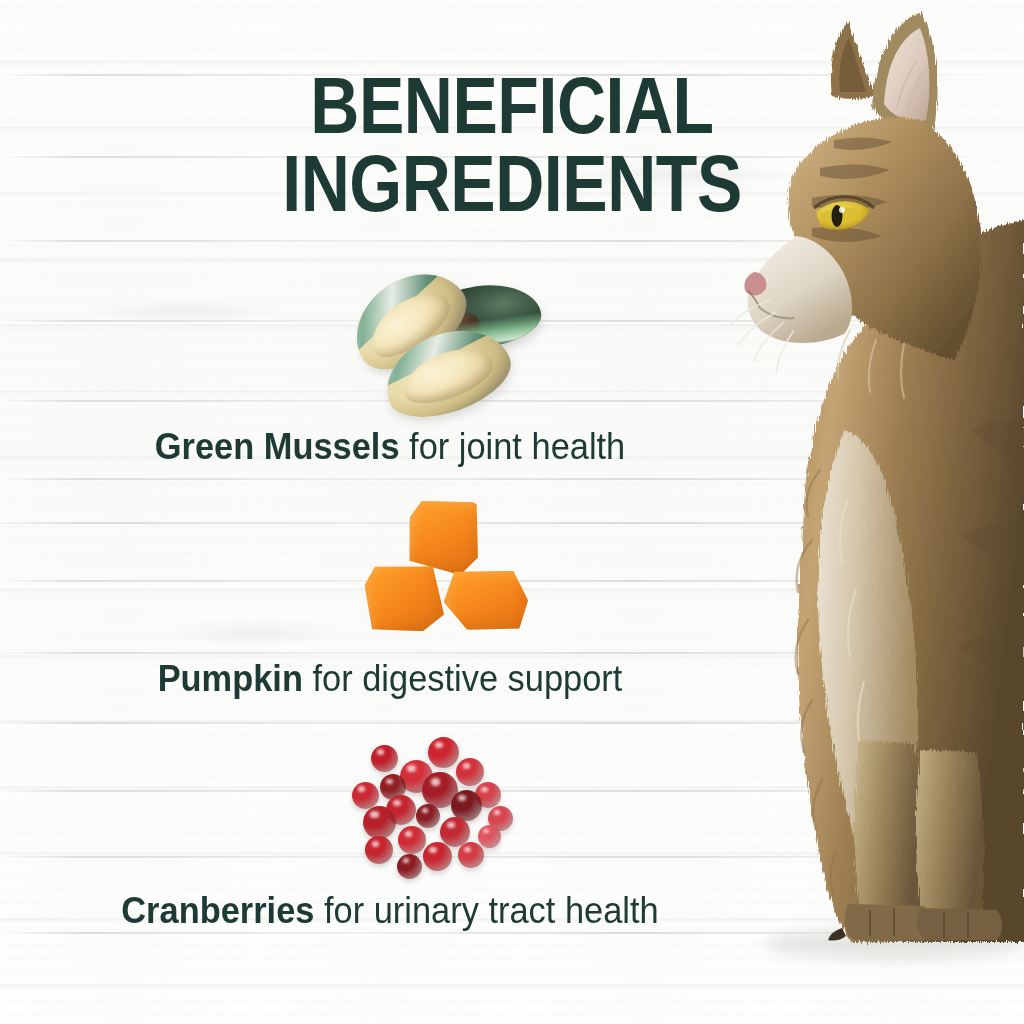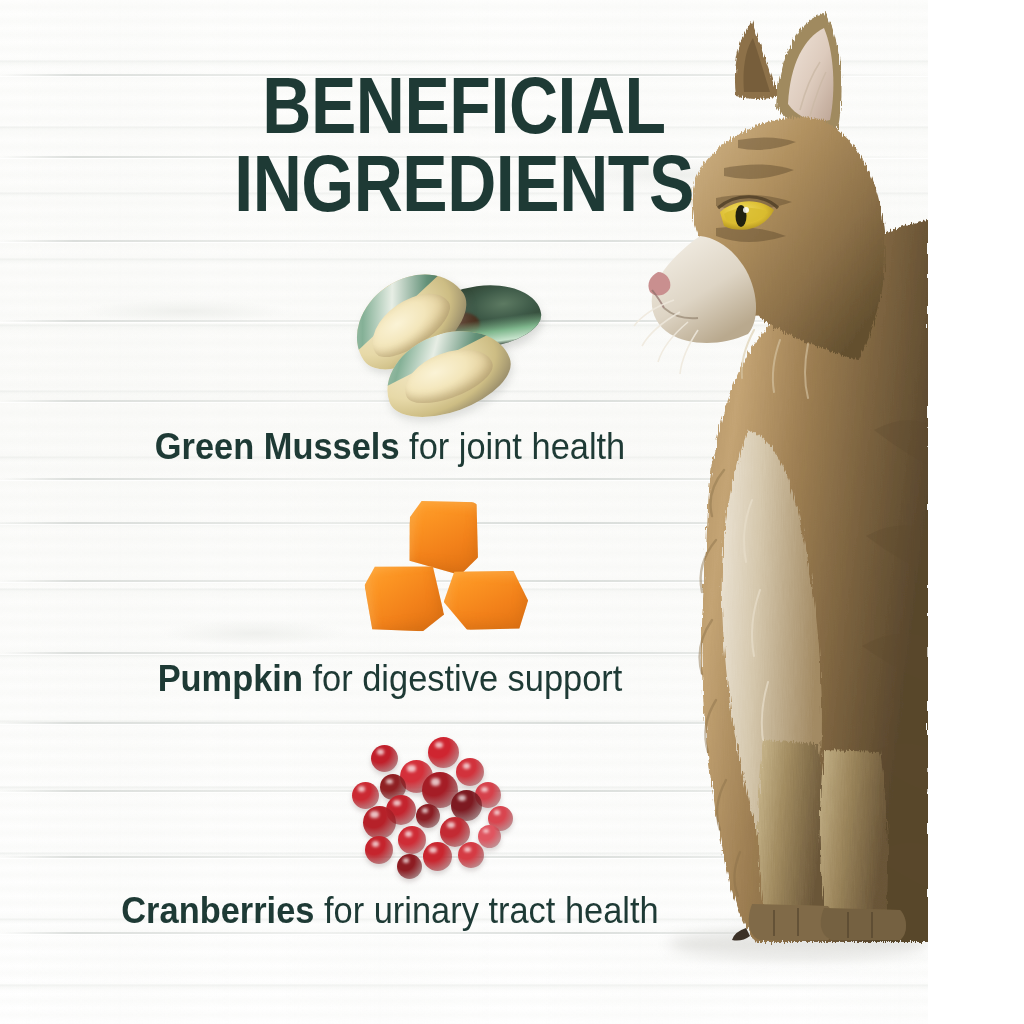--- a/index.html
+++ b/index.html
@@ -3,21 +3,21 @@
 <meta charset="utf-8">
 <title>Beneficial Ingredients</title>
 <style>
   html, body {
     margin: 0;
     padding: 0;
     background: #ffffff;
   }
   #stage {
     position: relative;
-    width: 928px;
+    width: 1024px;
     height: 1024px;
     overflow: hidden;
     background: #fdfdfc;
     font-family: "Liberation Sans", sans-serif;
   }
 
   
   .bg-wood {
     position: absolute;
     inset: 0;

